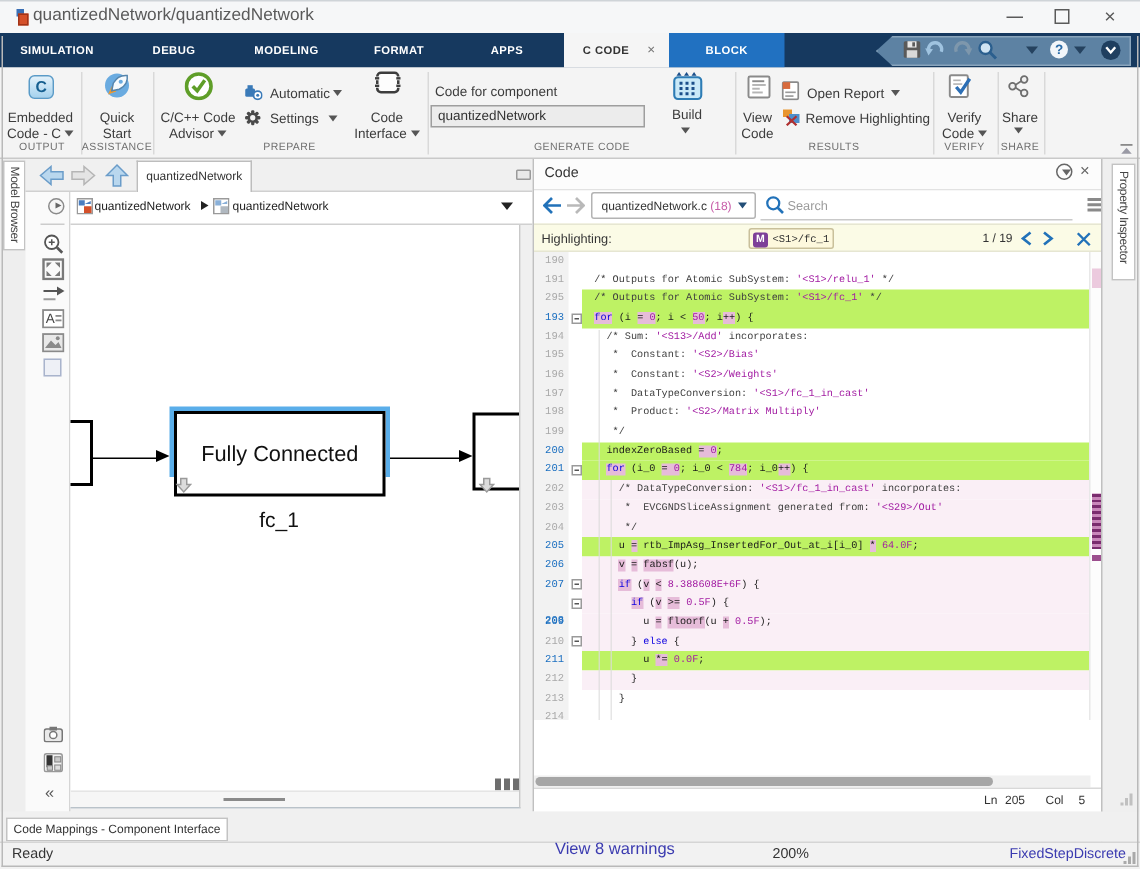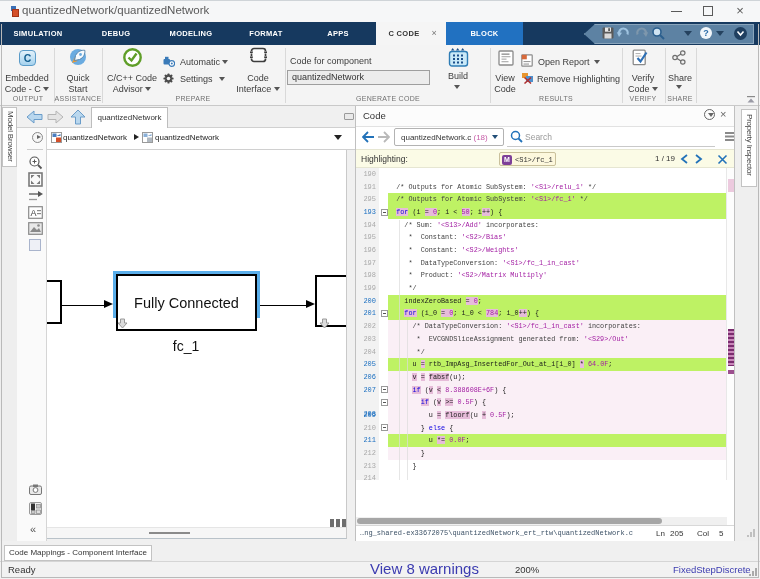--- a/index.html
+++ b/index.html
@@ -467,36 +467,36 @@
       </div>
       <div id="ruler">
         <div style="position:absolute;left:1px;top:11px;width:6px;height:13px;background:#eccade"></div>
         <div style="position:absolute;left:1px;top:161px;width:6px;height:37px;background:repeating-linear-gradient(#7a2c6e 0 2px,#c987ba 2px 4px)"></div>
         <div style="position:absolute;left:1px;top:202px;width:6px;height:4px;background:#9c4f8e"></div>
       </div>
     </div>
     <div id="cp-hscroll">
       <div style="position:absolute;left:1px;top:1px;width:305px;height:6px;background:#a6a6a6;border-radius:3px"></div>
     </div>
-    <div id="cp-path"><span style="padding-left:4px">…ng_shared-ex33672075\quantizedNetwork_ert_rtw\quantizedNetwork.c</span>
+    <div id="cp-path">
       <span style="position:absolute;left:300px;color:#333;font-family:'Liberation Sans',sans-serif;font-size:8px">Ln</span><span style="position:absolute;left:314px;color:#333;font-family:'Liberation Sans',sans-serif;font-size:8px">205</span>
       <span style="position:absolute;left:341px;color:#333;font-family:'Liberation Sans',sans-serif;font-size:8px">Col</span><span style="position:absolute;left:363px;color:#333;font-family:'Liberation Sans',sans-serif;font-size:8px">5</span>
     </div>
   </div>
 
   <div class="abs" id="pistrip"></div>
   <div class="abs" id="pitab">
     <span>Property Inspector</span>
   </div>
 
   <div class="abs" id="maprow"></div>
   <div class="abs" id="maptab">Code Mappings - Component Interface</div>
   <div class="abs" id="statusbar"></div>
   <div class="abs" style="left:8px;top:564px;font-size:9.5px;color:#333">Ready</div>
-  <div class="abs" style="left:370px;top:560px;font-size:15px;color:#3b3bb0">View 8 warnings</div>
+  <div class="abs" style="left:370px;top:560px;font-size:11px;color:#3b3bb0">View 8 warnings</div>
   <div class="abs" style="left:515px;top:564px;font-size:9.5px;color:#333">200%</div>
   <div class="abs" style="left:673px;top:564px;font-size:9.5px;color:#3b3bb0">FixedStepDiscrete</div>
   <div class="abs" style="left:1px;top:24px;width:1px;height:554px;background:#b9b9b9"></div>
   <div class="abs" style="left:758px;top:24px;width:1px;height:554px;background:#b9b9b9"></div>
   <div class="abs" style="left:1px;top:577px;width:758px;height:1px;background:#b9b9b9"></div>
   <svg class="abs" style="left:748px;top:567px" width="10" height="10" viewBox="0 0 10 10">
     <g fill="#aaa">
       <rect x="7" y="1" width="2" height="8"></rect>
       <rect x="4" y="4" width="2" height="5"></rect>
       <rect x="1" y="7" width="2" height="2"></rect>

